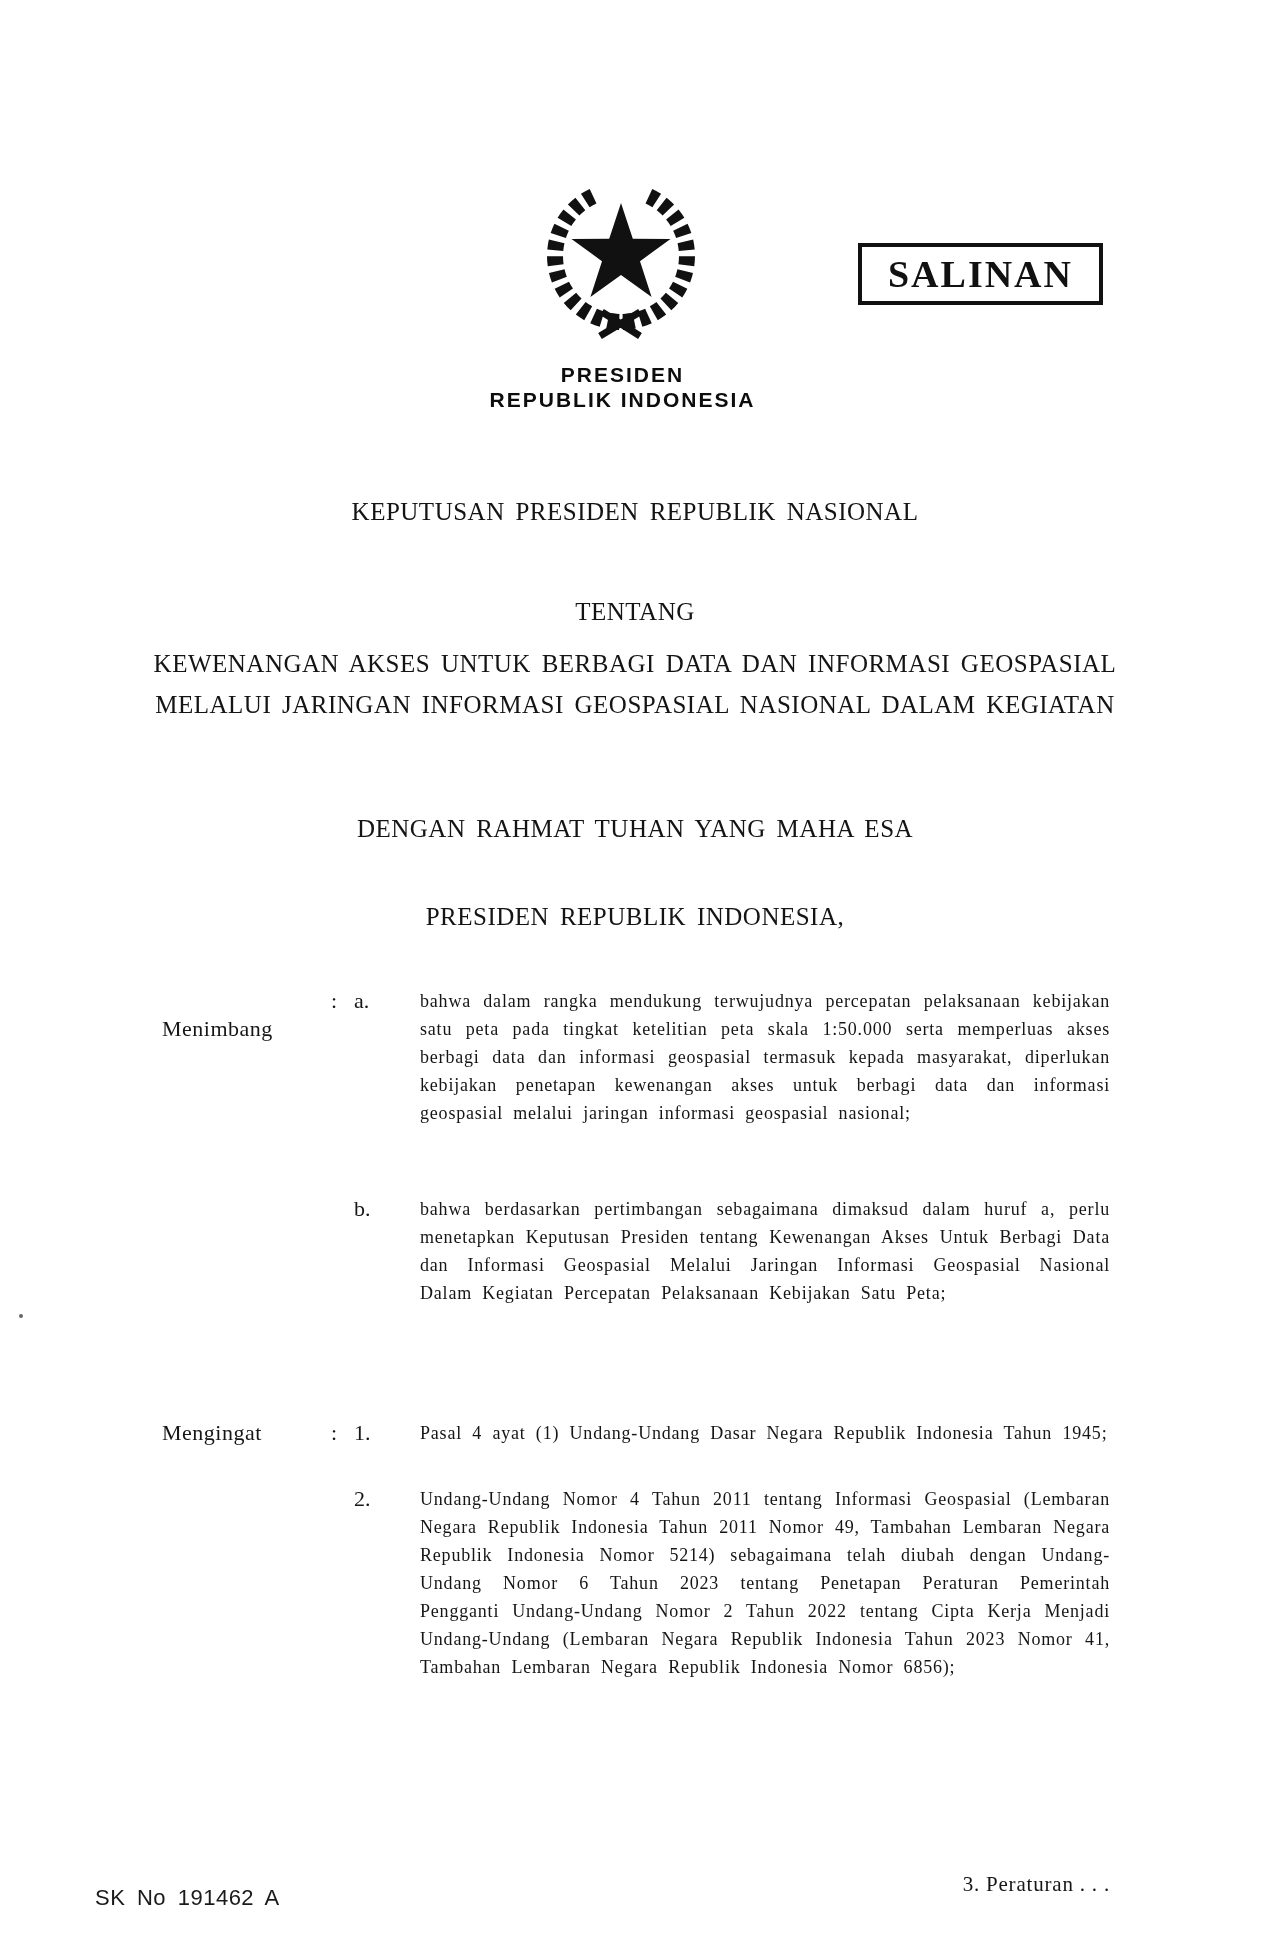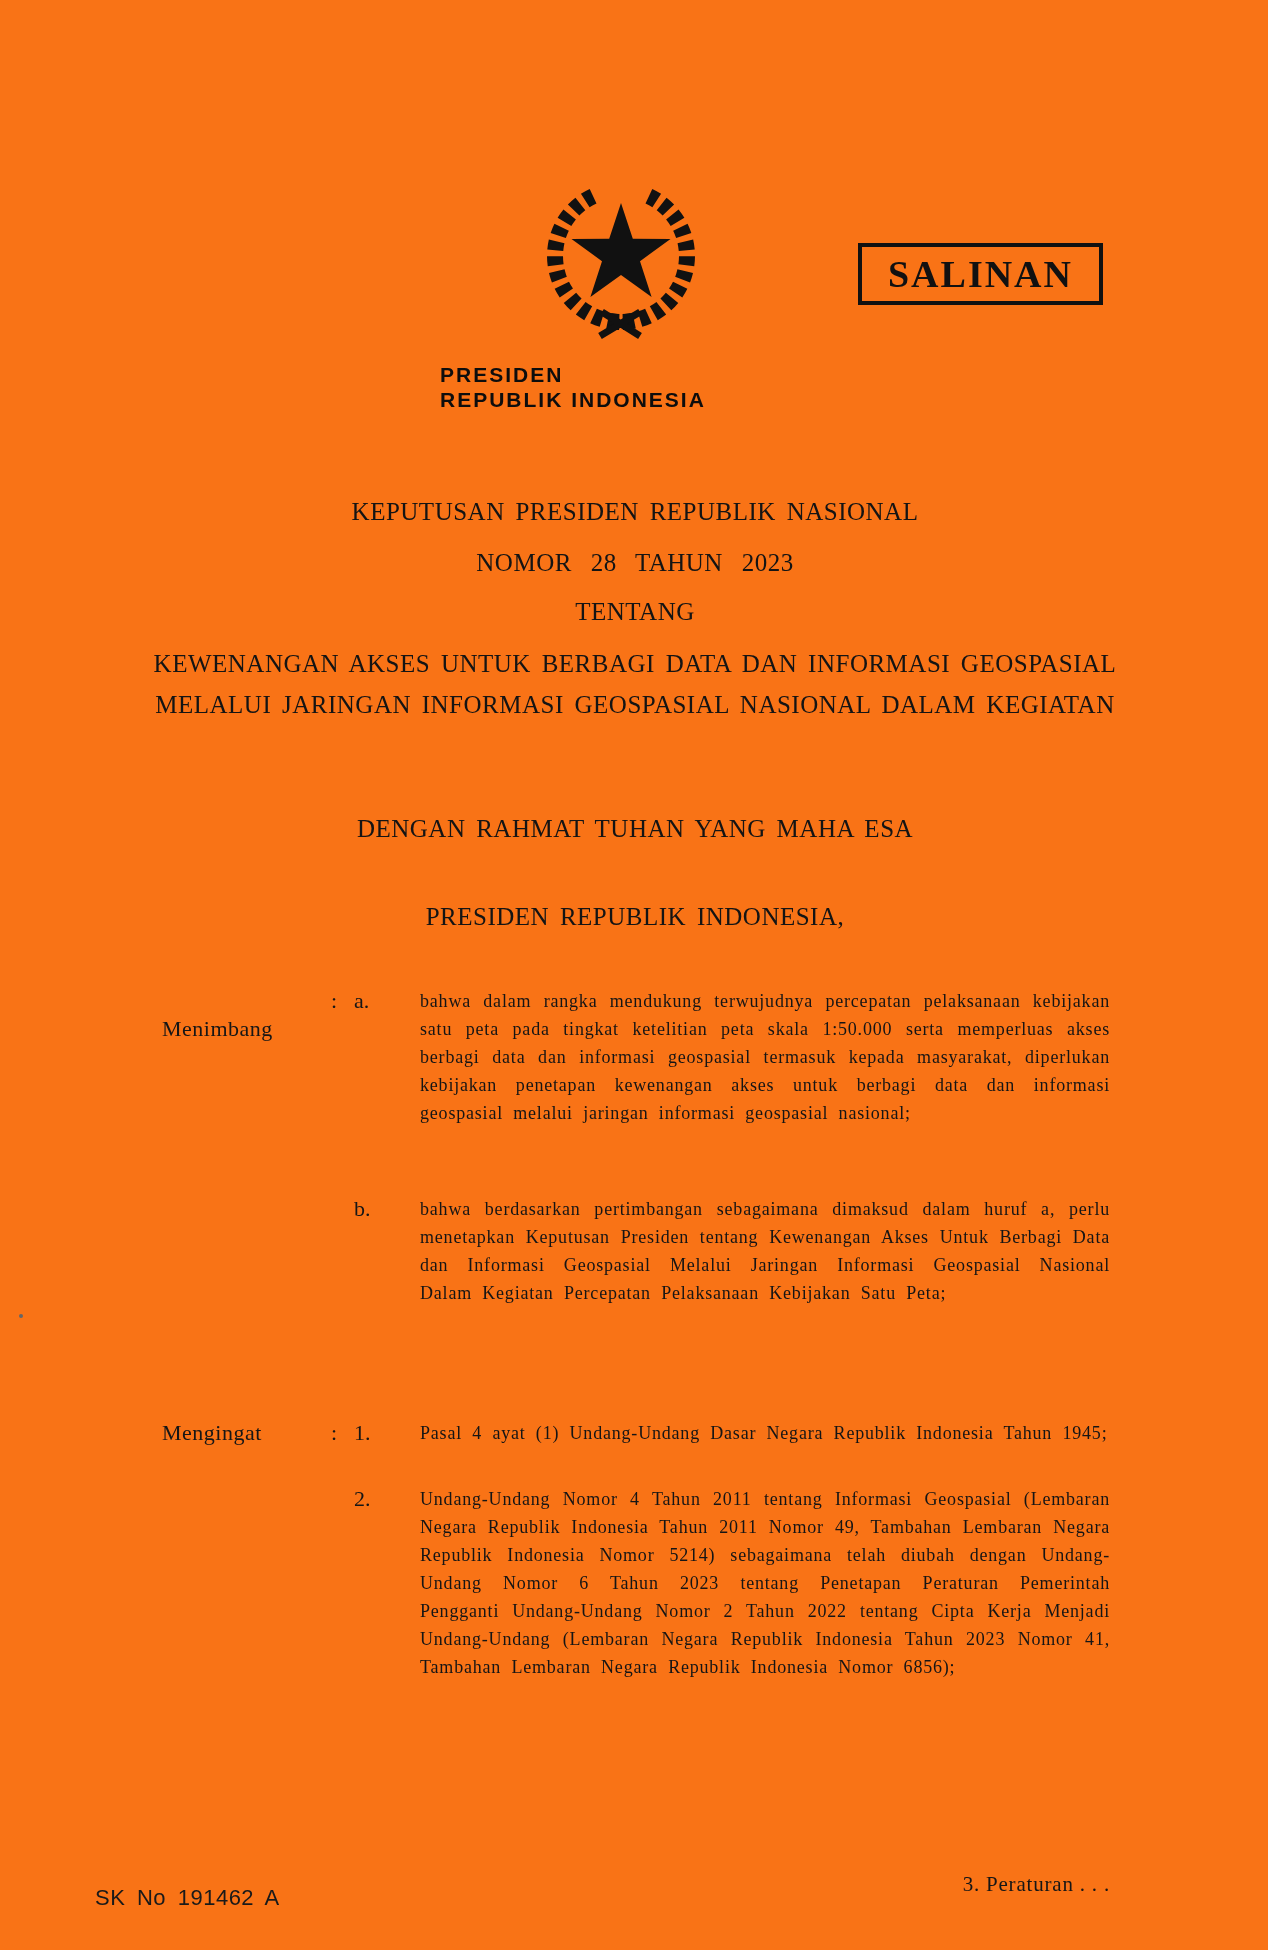--- a/index.html
+++ b/index.html
@@ -1,19 +1,19 @@
 <!DOCTYPE html>
 <html><head>
 <meta charset="utf-8">
 <style>
   html,body{margin:0;padding:0;background:#9b9b9b;}
   .page{
     position:relative;
     width:1268px;height:1950px;
-    background:#f97316;
+    background:#ffffff;
     margin:0 auto;
     overflow:hidden;
     color:#161616;
     font-family:"Liberation Serif", serif;
   }
 
   
   .emblem{position:absolute;left:540px;top:172px;width:162px;height:170px;}
 
   
@@ -23,20 +23,21 @@
     display:flex;align-items:center;justify-content:center;
   }
   .stamp span{
     font-family:"Liberation Serif", serif;
     font-weight:bold;font-size:38px;letter-spacing:2px;color:#111;
   }
 
   
   .letterhead{
     position:absolute;left:440px;top:362px;width:365px;
+    text-align:center;
     font-family:"Liberation Sans", sans-serif;
     font-weight:bold;font-size:21px;line-height:25px;
     letter-spacing:2px;color:#0d0d0d;
   }
 
   
   .cline{
     position:absolute;left:130px;width:1010px;
     text-align:center;font-size:25px;color:#141414;
     letter-spacing:0.5px;word-spacing:4px;
@@ -86,21 +87,20 @@
   <div class="stamp">
     <span>SALINAN</span>
   </div>
 
   <div class="letterhead">
     <div>PRESIDEN</div>
     <div>REPUBLIK INDONESIA</div>
   </div>
 
   <div class="cline" style="top:498px">KEPUTUSAN PRESIDEN REPUBLIK NASIONAL</div>
-  <div class="cline nomor" style="top:549px">NOMOR 28 TAHUN 2023</div>
   <div class="cline" style="top:650px">KEWENANGAN AKSES UNTUK BERBAGI DATA DAN INFORMASI GEOSPASIAL</div>
   <div class="cline" style="top:598px">TENTANG</div>
   <div class="cline" style="top:691px">MELALUI JARINGAN INFORMASI GEOSPASIAL NASIONAL DALAM KEGIATAN</div>
 
   <div class="cline" style="top:903px">PRESIDEN REPUBLIK INDONESIA,</div>
   <div class="cline" style="top:815px">DENGAN RAHMAT TUHAN YANG MAHA ESA</div>
 
   <div class="sec-label" style="top:1016px">Menimbang</div>
   <div class="sec-colon" style="top:988px">:</div>
   <div class="sec-marker" style="top:988px">a.</div>

